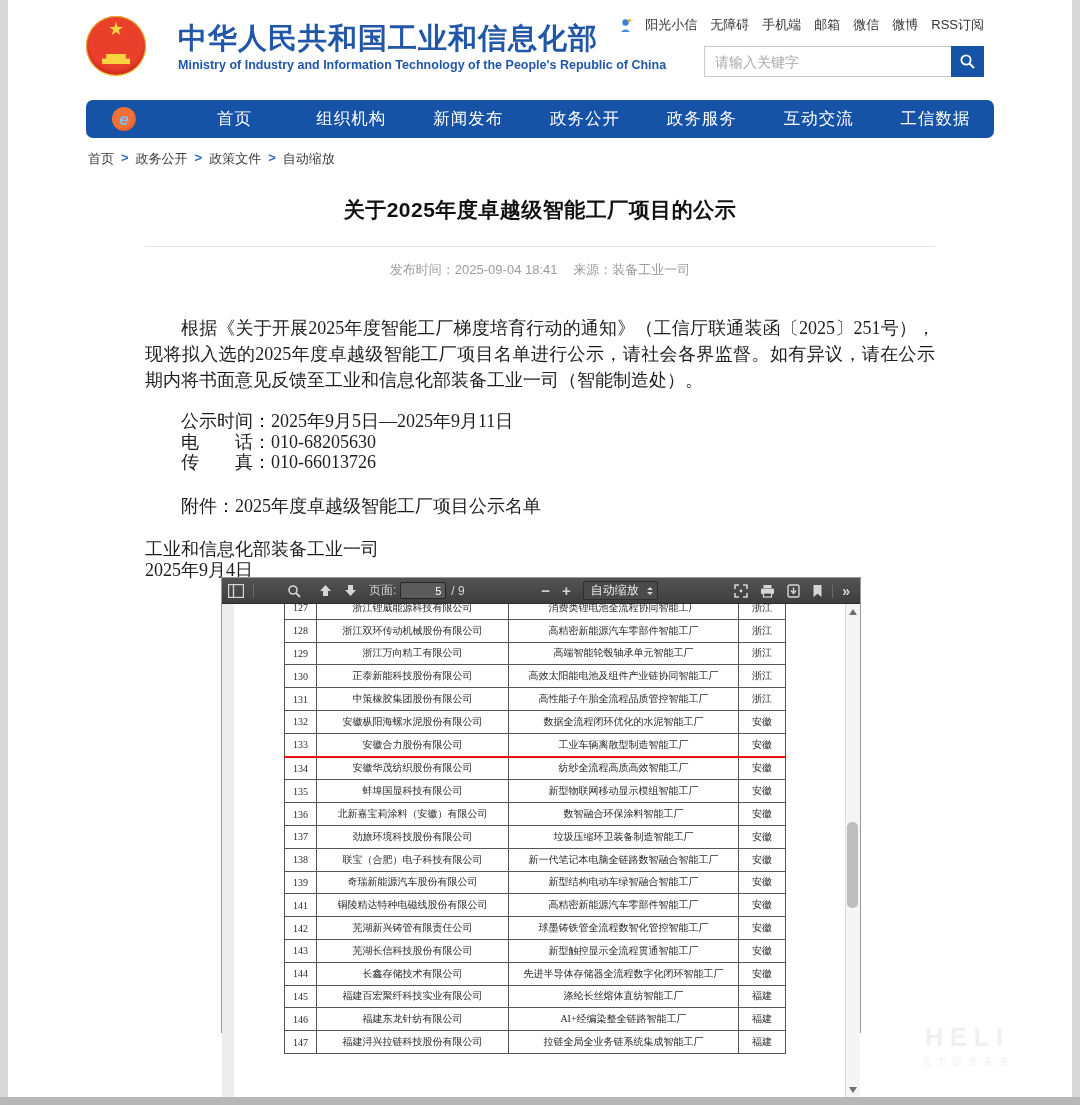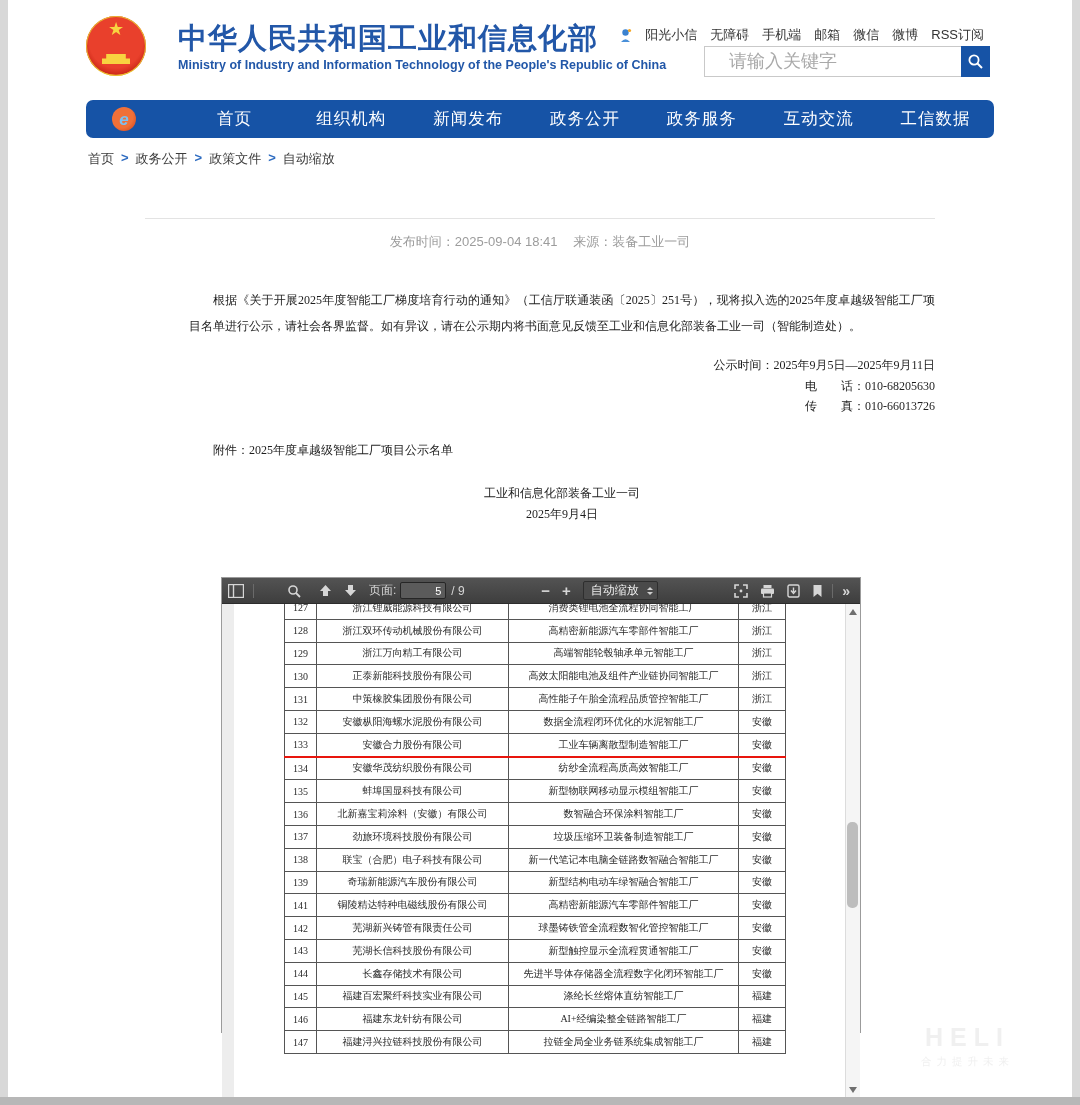--- a/index.html
+++ b/index.html
@@ -14,26 +14,26 @@
 
   
   .logo-block{position:absolute;left:78px;top:16px;display:flex;align-items:center;}
   .emblem{width:60px;height:60px;border-radius:50%;background:radial-gradient(circle at 50% 42%,#e9402c 58%,#cf2b1a 72%,#f3c73c 74%,#f3c73c 100%);position:relative;flex:0 0 auto;box-shadow:0 0 0 1px #e8b830 inset;}
   .emblem .star{position:absolute;left:0;right:0;top:4px;text-align:center;color:#f8d440;font-size:18px;line-height:18px;}
   .emblem .gate{position:absolute;left:16px;right:16px;bottom:12px;height:10px;background:#f8d440;clip-path:polygon(0 100%,0 45%,15% 45%,15% 0,85% 0,85% 45%,100% 45%,100% 100%);}
   .site-text{margin-left:32px;}
   .site-title{color:#2257a8;font-size:29px;font-weight:bold;letter-spacing:1px;line-height:34px;}
   .site-subtitle{color:#2257a8;font-size:12.5px;font-weight:bold;margin-top:3px;}
 
-  .quick-links{position:absolute;top:26px;right:88px;display:flex;align-items:center;gap:13px;font-size:13px;color:#333;}
+  .quick-links{position:absolute;top:16px;right:88px;display:flex;align-items:center;gap:13px;font-size:13px;color:#333;}
   .quick-links a{color:#333;text-decoration:none;cursor:pointer;}
   .sun-icon{width:13px;height:15px;display:inline-block;}
 
   .search-box{position:absolute;top:46px;right:88px;width:280px;height:31px;display:flex;}
-  .search-input{flex:1;border:1px solid #c9c9c9;border-right:none;font-size:18px;padding:0 0 0 24px;outline:none;color:#333;}
+  .search-input{flex:1;border:1px solid #c9c9c9;border-right:none;font-size:14px;padding:0 0 0 10px;outline:none;color:#333;}
   .search-input::placeholder{color:#a9a9a9;}
   .search-btn{width:33px;height:31px;background:#1653a6;border:none;display:flex;align-items:center;justify-content:center;cursor:pointer;}
 
   
   .nav{position:absolute;left:78px;top:100px;width:908px;height:38px;background:#1653a6;border-radius:7px;display:flex;align-items:center;color:#fff;}
   .nav-logo{width:24px;height:24px;margin-left:26px;border-radius:50%;background:radial-gradient(circle at 40% 40%,#f07038 55%,#cf3a12);display:flex;align-items:center;justify-content:center;flex:0 0 auto;}
   .nav-logo span{color:#7ec0f0;font-weight:bold;font-style:italic;font-size:17px;line-height:17px;}
   .nav-items{flex:1;display:flex;}
   .nav-items li{flex:1;list-style:none;text-align:center;font-size:16.5px;letter-spacing:1px;cursor:pointer;}
 
@@ -43,26 +43,26 @@
   .breadcrumb .sep{color:#2d6bc0;font-weight:bold;}
   .breadcrumb span:last-child .sep{display:none;}
   .bc-pair{display:flex;gap:7px;}
 
   
   .article{position:absolute;left:137px;top:196px;width:790px;color:#222;}
   .article-title{text-align:center;font-size:21px;font-weight:bold;color:#111;letter-spacing:0.5px;}
   .article-divider{border:none;border-top:1px solid #e3e3e3;margin:22px 0 0 0;}
   .article-meta{text-align:center;color:#9c9c9c;font-size:13px;margin-top:14px;font-family:"Liberation Sans",sans-serif;}
   .article-meta span{margin:0 6px;}
-  .article-body{font-family:"Liberation Serif", serif;font-size:12px;line-height:26px;margin-top:36px;color:#1d1d1d;margin-left:44px;}
+  .article-body{font-family:"Liberation Serif", serif;font-size:18px;line-height:26px;margin-top:36px;color:#1d1d1d;}
   .article-body p.main{ text-indent:2em;text-align:justify;}
   .info-lines{margin-top:16px;line-height:20.5px;}
-  .info-lines div{text-indent:2em;text-align:right;}
+  .info-lines div{text-indent:2em;}
   .attachment{margin-top:20px;text-indent:2em;}
-  .signature{margin-top:20px;text-align:center;line-height:21px;}
+  .signature{margin-top:20px;text-align:left;line-height:21px;}
 
   
   .pdf{position:absolute;left:214px;top:578px;width:638px;height:454px;box-shadow:0 0 0 1px #9b9b9b;}
   .pdf-toolbar{height:25px;background:linear-gradient(#535353,#3e3e3e);border-bottom:1px solid #2c2c2c;display:flex;align-items:center;color:#d6d6d6;font-size:12px;}
   .tb-btn{display:flex;align-items:center;justify-content:center;height:25px;padding:0 6px;cursor:pointer;}
   .tb-sep{width:1px;height:14px;background:#6a6a6a;margin:0 3px;}
   .tb-label{margin:0 4px 0 6px;}
   .page-input{width:36px;height:15px;background:#5b5b5b;border:1px solid #262626;color:#fff;font-size:11px;text-align:right;padding:0 4px;border-radius:2px;}
   .page-total{margin-left:5px;}
   .zoom-glyph{font-size:15px;font-weight:bold;line-height:15px;color:#d6d6d6;}
@@ -171,20 +171,21 @@
         <span class="sep">&gt;</span>
       </span>
 
       <span class="bc-pair">
         <span class="bc-item">自动缩放</span>
 
       </span>
     </div>
 
   <div class="article">
+    <div class="article-title">关于2025年度卓越级智能工厂项目的公示</div>
     <hr class="article-divider">
     <div class="article-meta">
       <span>发布时间：2025-09-04 18:41</span>
       <span>来源：装备工业一司</span>
     </div>
     <div class="article-body">
       <p class="main">根据《关于开展2025年度智能工厂梯度培育行动的通知》（工信厅联通装函〔2025〕251号），现将拟入选的2025年度卓越级智能工厂项目名单进行公示，请社会各界监督。如有异议，请在公示期内将书面意见反馈至工业和信息化部装备工业一司（智能制造处）。</p>
       <div class="info-lines">
 
       <div class="info-line">公示时间：2025年9月5日—2025年9月11日</div>

